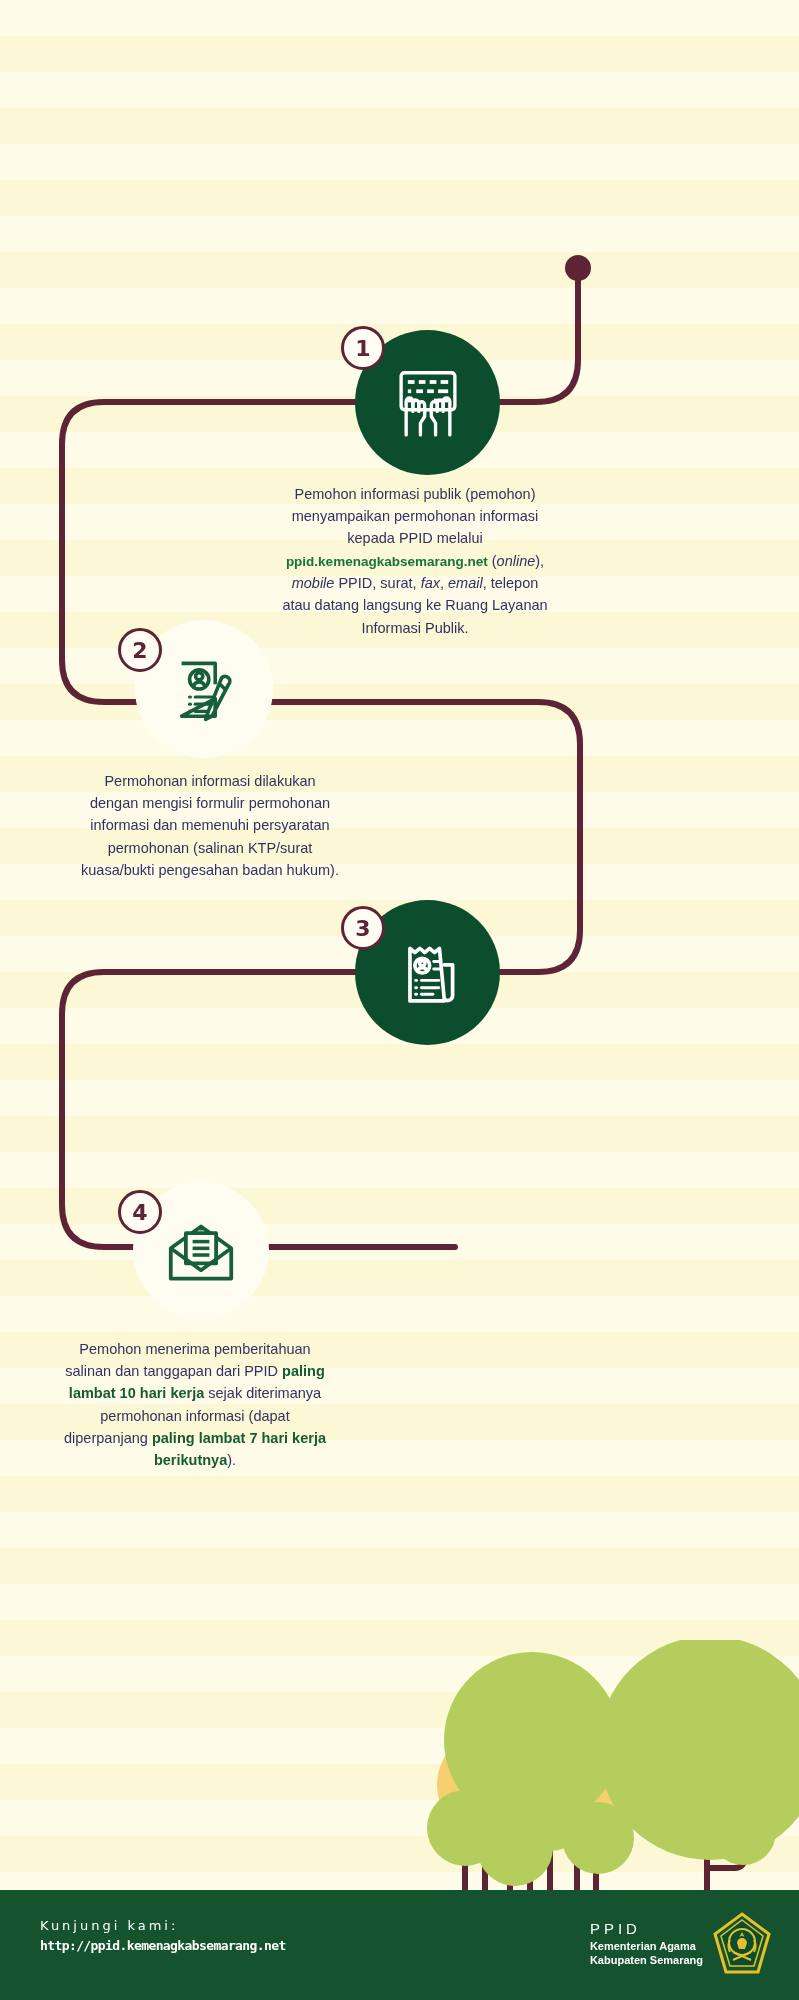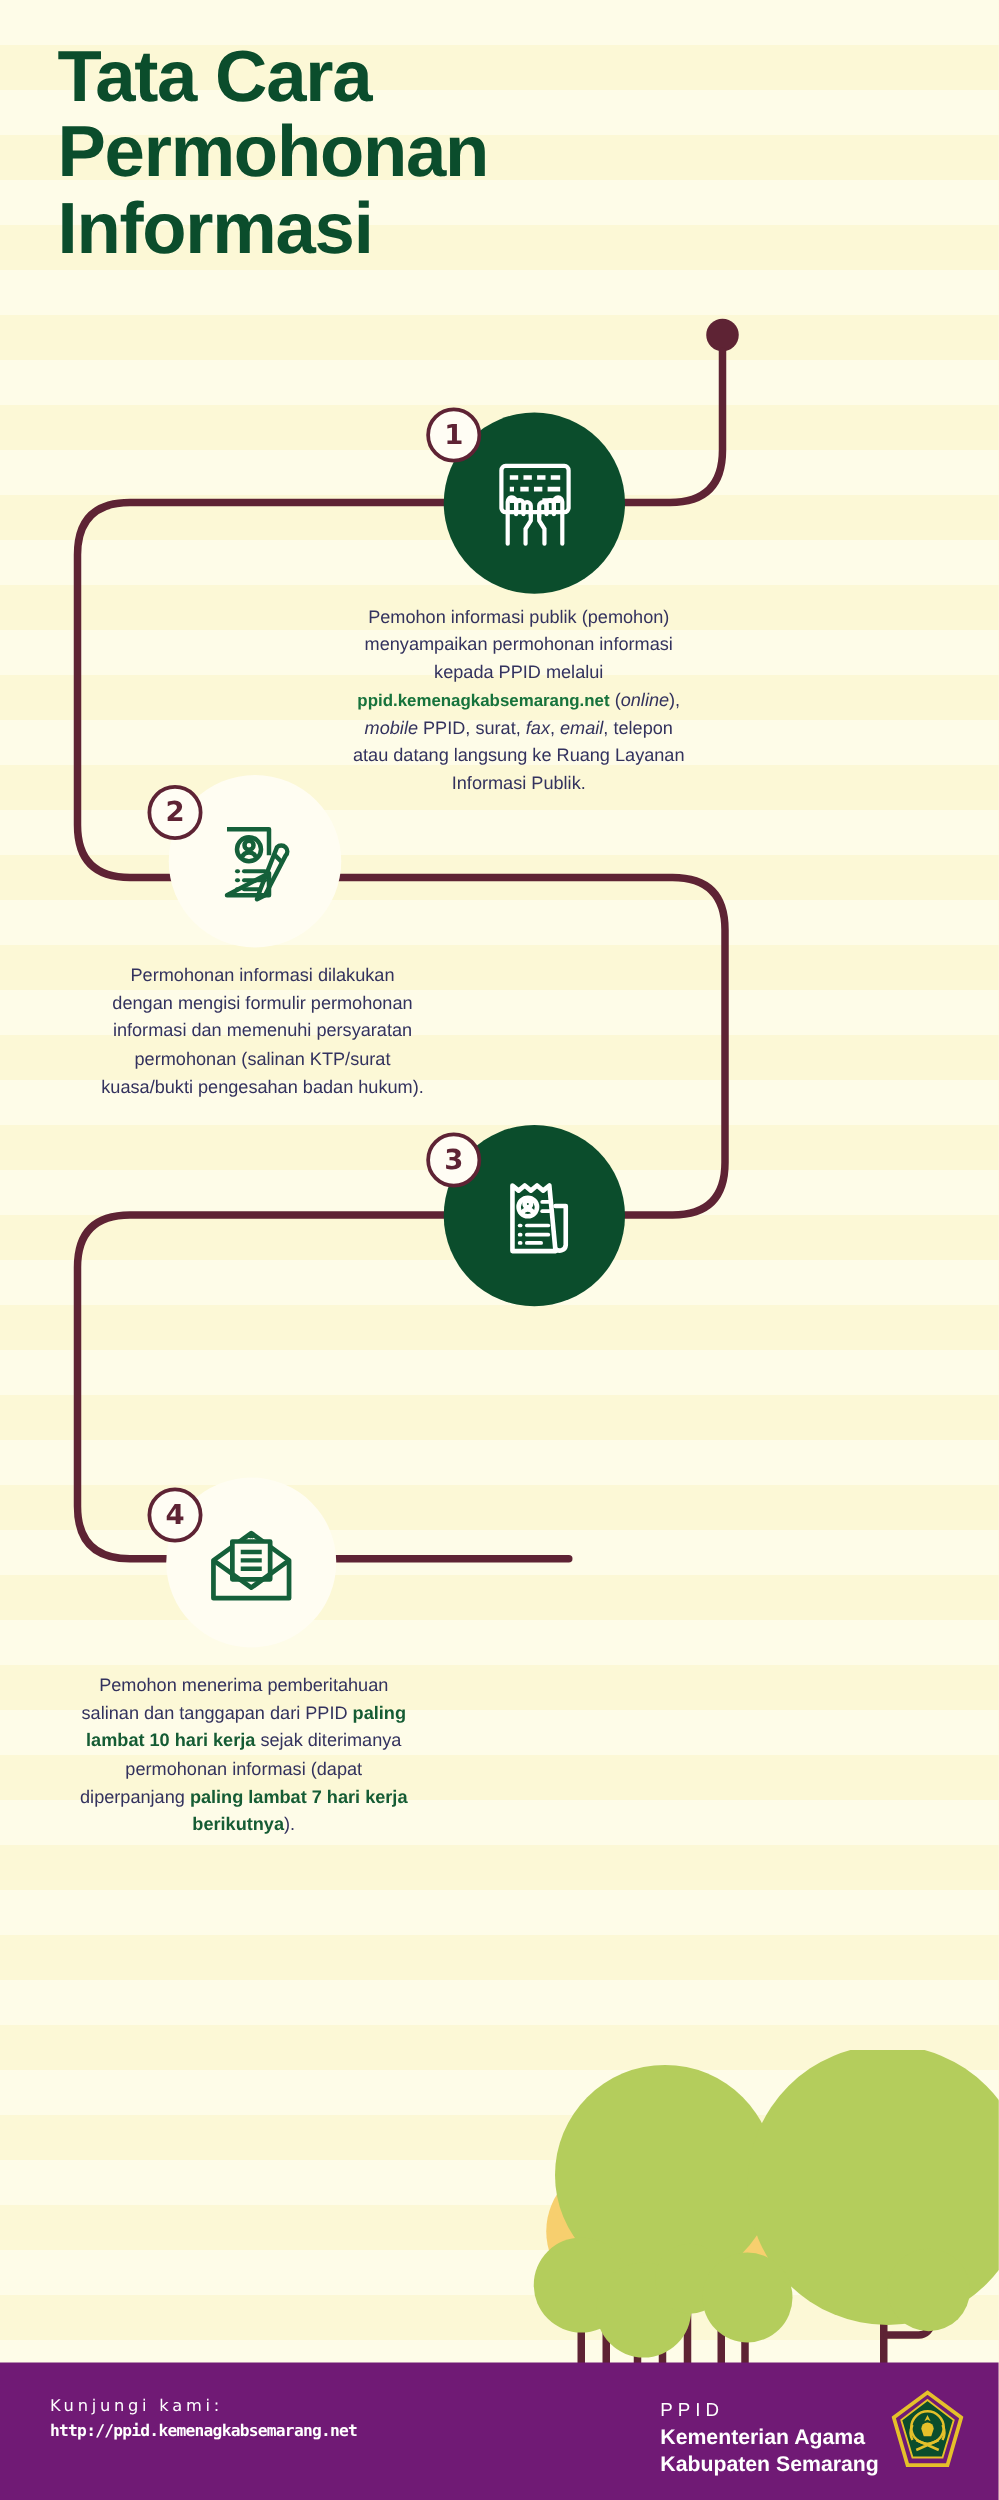--- a/index.html
+++ b/index.html
@@ -68,49 +68,48 @@
   .step-text .url { color:#17733c; font-weight:bold; font-size:13.5px; }
   .step-text em { font-style:italic; }
   .step-text b { color:#155c34; font-weight:bold; }
 
   
   .trees { position:absolute; z-index:3; }
 
   
   .footer {
     position:absolute; left:0; bottom:0; width:799px; height:110px;
-    background:#701a75; z-index:7;
+    background:#14532d; z-index:7;
   }
   .footer-visit {
     position:absolute; left:40px; top:28px;
     color:#ffffff; font-size:13px; letter-spacing:3px;
     font-family:"DejaVu Sans", sans-serif;
   }
   .footer-url {
     position:absolute; left:40px; top:48px;
     color:#ffffff; font-size:13px; font-weight:bold;
     font-family:"DejaVu Sans Mono", monospace;
     letter-spacing:-0.6px;
   }
   .footer-brand {
     position:absolute; right:96px; top:30px;
     color:#ffffff;
   }
   .footer-brand .ppid { font-size:15px; letter-spacing:4px; font-weight:500; }
-  .footer-brand .org { font-size:17px; font-weight:bold; line-height:1.28; margin-top:2px; }
+  .footer-brand .org { font-size:11px; font-weight:bold; line-height:1.28; margin-top:2px; }
   .footer-logo { position:absolute; right:28px; top:22px; }
 </style>
 </head>
 <body>
 
 <div id="stage">
 
   <div class="stripes"></div>
 
-  <div class="title">Tata Cara Permohonan Informasi</div>
 
   <svg class="pathsvg" width="799" height="2000" viewBox="0 0 799 2000" aria-hidden="true">
     <g fill="none" stroke="#5e2334" stroke-width="6" stroke-linecap="round">
 
       <circle cx="578" cy="268" r="13" fill="#5e2334" stroke="none"></circle>
 
       <path d="M578 281 L578 360 Q578 402 536 402 L104 402 Q62 402 62 444
                L62 660 Q62 702 104 702 L538 702 Q580 702 580 744
                L580 930 Q580 972 538 972 L104 972 Q62 972 62 1014
                L62 1205 Q62 1247 104 1247 L455 1247"></path>

